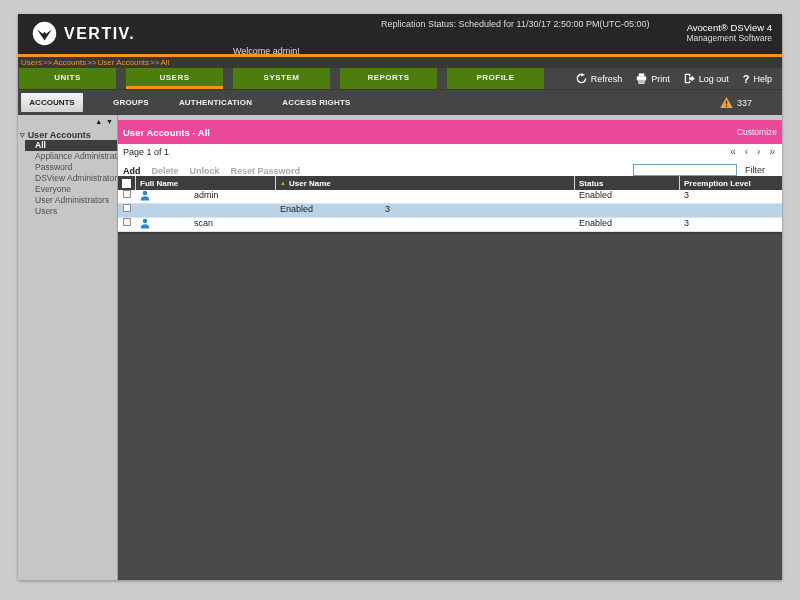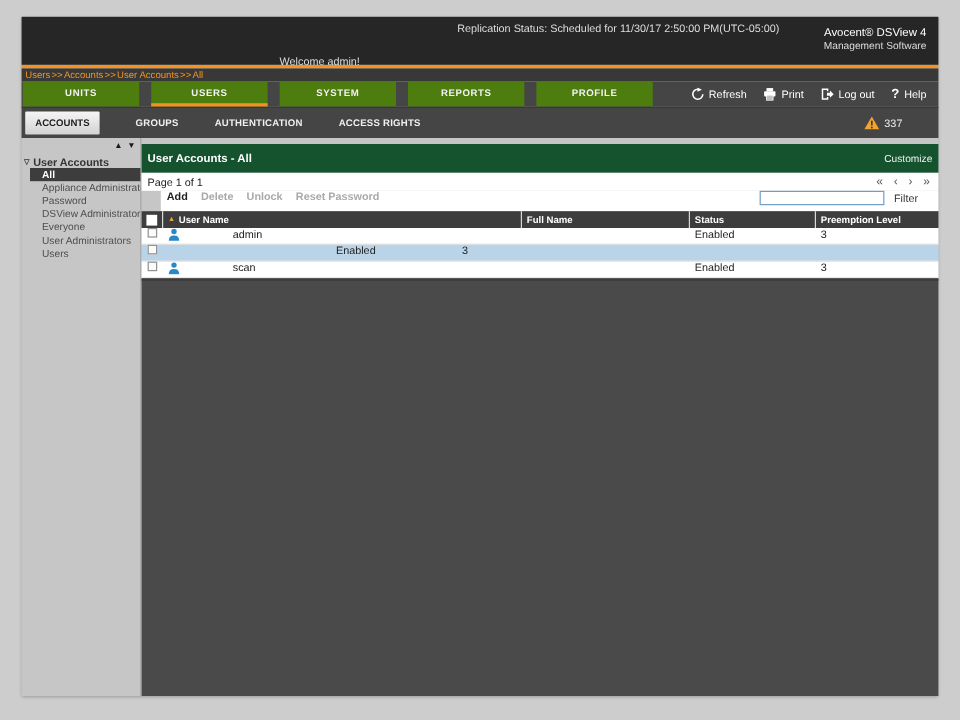--- a/index.html
+++ b/index.html
@@ -55,33 +55,33 @@
     gap:4px; padding-right:4px; font-size:7px; color:#1a1a1a; }
   .tree { margin-top:2px; }
   .tree-root { display:flex; align-items:center; gap:3px; padding-left:2px; font-size:9px;
     font-weight:bold; color:#333; height:11px; }
   .tree-toggle { font-size:6px; }
   .tree-item { font-size:8.5px; color:#4f4f4f; padding-left:17px; height:11px; line-height:11px;
     white-space:nowrap; overflow:hidden; cursor:pointer; }
   .tree-item.selected { margin-left:7px; padding-left:10px; background:#3d3d3d; color:#fff; font-weight:bold; }
 
   .main { flex:1; display:flex; flex-direction:column; background:#c6c6c6; padding-top:5px; min-width:0; }
-  .title-bar { height:14px; background:#14532d; display:flex; align-items:center;
+  .title-bar { height:14px; background:#ec4899; display:flex; align-items:center;
     justify-content:space-between; padding:12px 5px; flex:0 0 auto; }
   .title { color:#fff; font-size:9.5px; font-weight:bold; }
   .customize { color:#f0f0f0; font-size:8.5px; cursor:pointer; }
 
   .page-row { height:15px; background:#fff; display:flex; align-items:center;
     justify-content:space-between; padding:0 5px; flex:0 0 auto; }
   .page-info { font-size:9px; color:#222; }
   .pager { display:flex; gap:9px; color:#555; font-size:10px; padding-right:2px; }
   .pager span { cursor:pointer; line-height:10px; }
 
-  .toolbar-row { height:17px; background:#fff; display:flex; align-items:flex-start; 
-    padding:0 5px; flex:0 0 auto;margin-left:16px; }
+  .toolbar-row { height:17px; background:#fff; display:flex; align-items:flex-end; 
+    padding:0 5px; flex:0 0 auto; }
   .tool { font-size:9px; font-weight:bold; cursor:pointer; }
   .tool.enabled { color:#222; }
   .tool.disabled { color:#a9a9a9; }
   .filter-wrap { margin-left:auto; display:flex; align-items:center; gap:8px; padding-right:12px; }
   .filter-input { width:104px; height:12px; border:1px solid #6f9dc9; font-size:9px; padding:0 2px; outline:none; }
   .filter-label { font-size:9px; color:#333; cursor:pointer; }
 
   .thead { height:14px; background:#3d3d3d; display:flex; color:#fff; font-size:8px; font-weight:bold; flex:0 0 auto; }
   .th { display:flex; align-items:center; padding-left:4px; border-right:1px solid #d8d8d8; cursor:pointer; }
   .th:last-child { border-right:none; }
@@ -102,20 +102,27 @@
   .person { width:10px; height:11px; margin-right:5px; flex:0 0 auto; }
 
   .dark-panel { flex:1; background:#4a4a4a; border-top:2px solid #3c3c3c; }
 </style>
 </head>
 <body>
 
 <div class="window">
 
   <div class="topbar">
+    <div class="logo">
+      <svg viewBox="0 0 32 32">
+        <circle cx="16" cy="16" r="15" fill="#ffffff"></circle>
+        <path d="M6.5 11 L14 16.2 L16 13.6 L18 16.2 L25.5 11 L16 25 Z" fill="#262626"></path>
+      </svg>
+      <span class="brand">VERTIV.</span>
+    </div>
     <div class="welcome">Welcome admin!</div>
     <div class="repl">Replication Status: Scheduled for 11/30/17 2:50:00 PM(UTC-05:00)</div>
     <div class="product">
       <div class="l1">Avocent® DSView 4</div>
       <div class="l2">Management Software</div>
     </div>
   </div>
   <div class="orange-line"></div>
 
   <div class="breadcrumb" id="breadcrumb">
@@ -231,25 +238,25 @@
         <span class="filter-wrap">
           <input class="filter-input" value="" style="">
           <span class="filter-label">Filter</span>
         </span>
       </div>
 
       <div class="thead">
         <div class="th c-check">
           <span class="hcb"></span>
         </div>
+        <div class="th c-full">Full Name</div>
         <div class="th c-user">
           <span class="sort-arrow">▲</span>
           <span>User Name</span>
         </div>
-        <div class="th c-full">Full Name</div>
         <div class="th c-status">Status</div>
         <div class="th c-pre">Preemption Level</div>
       </div>
 
       <div id="table-body">
           <div class="trow">
             <div class="td c-check">
               <span class="cb"></span>
             </div>
             <div class="td c-user">

